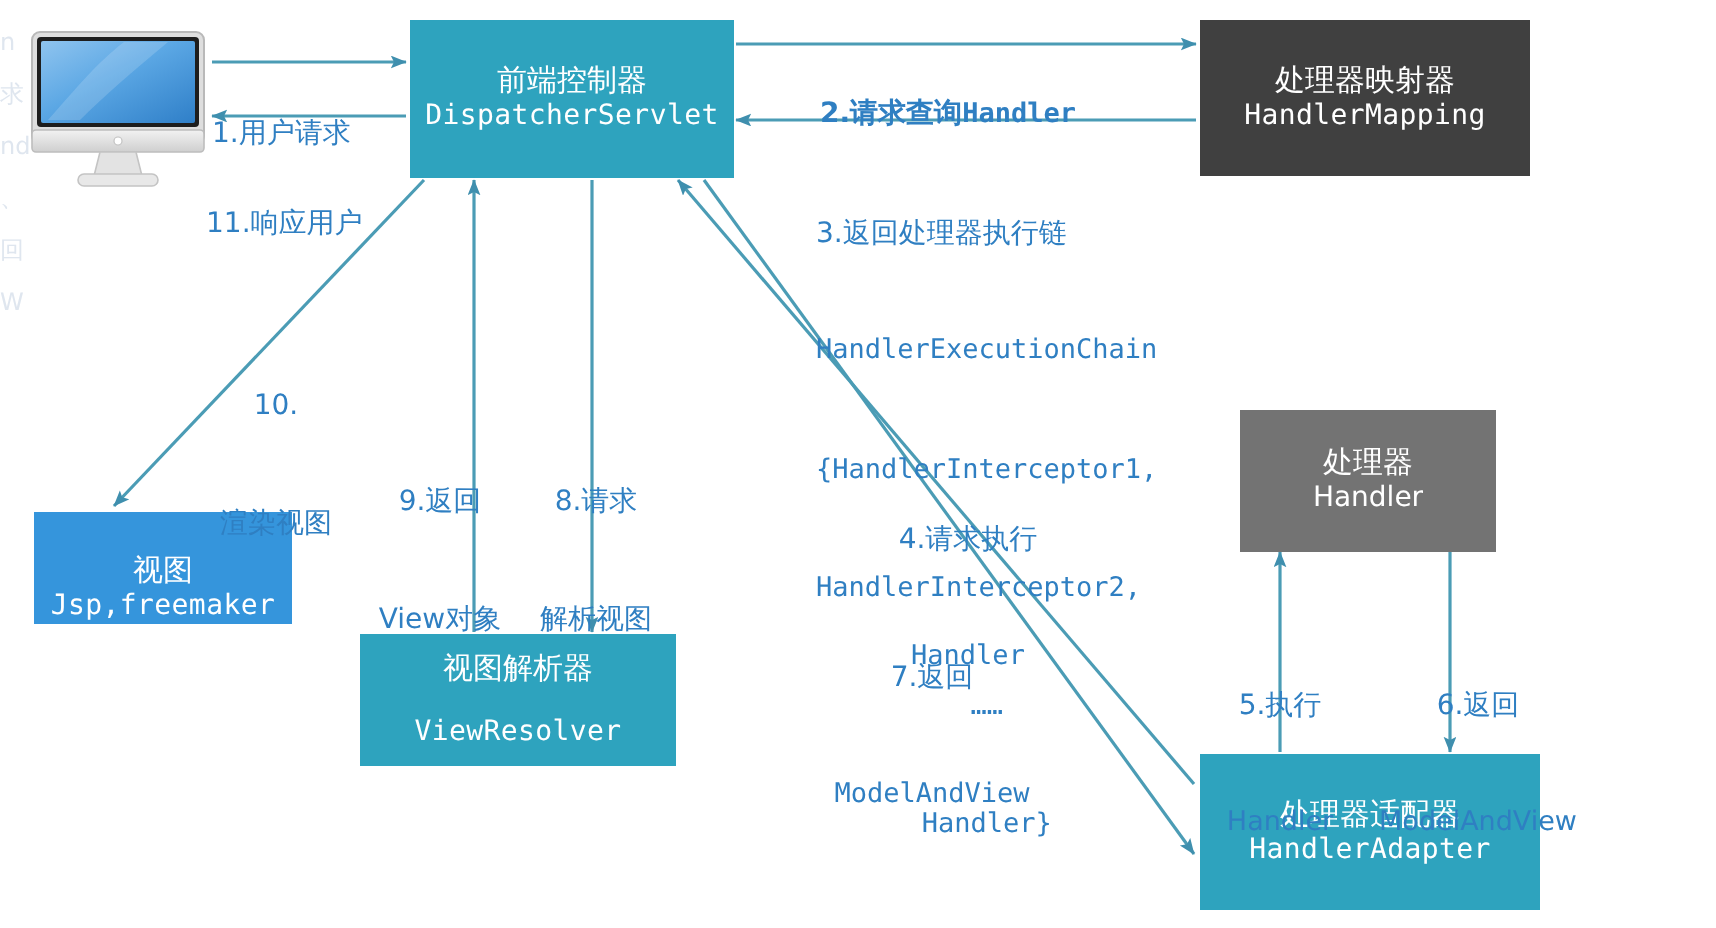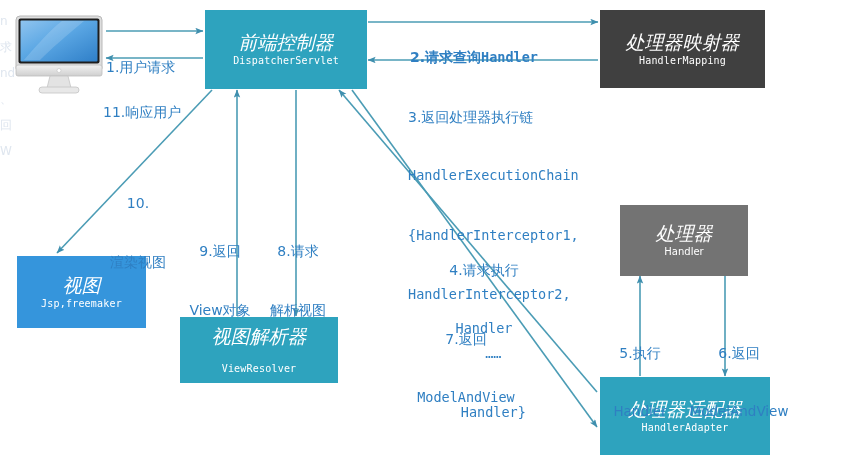--- a/index.html
+++ b/index.html
@@ -4,22 +4,22 @@
 <style>
   html,body{margin:0;padding:0;background:#ffffff;}
   body{width:858px;height:464px;overflow:hidden;
        font-family:"Liberation Sans","DejaVu Sans",sans-serif;}
   #stage{position:relative;width:858px;height:464px;background:#fff;}
   svg#wires{position:absolute;left:0;top:0;width:858px;height:464px;}
 
   .box{position:absolute;display:flex;flex-direction:column;
        align-items:center;justify-content:center;
        color:#ffffff;text-align:center;line-height:1.25;}
-  .box .cn{font-family:"DejaVu Sans","Liberation Sans",sans-serif;font-size:19px;font-style:italic;}
-  .box .en{font-family:"DejaVu Sans Mono","Liberation Mono",monospace;font-size:10px;letter-spacing:.2px;}
+  .box .cn{font-family:"DejaVu Sans","Liberation Sans",sans-serif;font-size:15px;}
+  .box .en{font-family:"DejaVu Sans Mono","Liberation Mono",monospace;font-size:14px;letter-spacing:.2px;}
   .box.sansen .en{font-family:"DejaVu Sans","Liberation Sans",sans-serif;letter-spacing:0;}
 
   .lbl{position:absolute;color:#2f7fc2;white-space:pre;line-height:1.3;}
   .lbl .cn{font-family:"DejaVu Sans","Liberation Sans",sans-serif;font-size:14px;}
   .lbl .en{font-family:"DejaVu Sans Mono","Liberation Mono",monospace;font-size:13.5px;}
   .lbl.sansen .en{font-family:"DejaVu Sans","Liberation Sans",sans-serif;}
   .lbl.c{text-align:center;}
   .lbl.l{text-align:left;}
 
   #monitor{position:absolute;}
@@ -115,21 +115,21 @@
   <div class="box" style="left:600px;top:377px;width:170px;height:78px;background:#2ea3be;">
     <span class="cn">处理器适配器</span>
     <span class="en">HandlerAdapter</span>
   </div>
 
   <div class="box" style="left:180px;top:317px;width:158px;height:66px;background:#2ea3be;gap:14px;">
     <span class="cn">视图解析器</span>
     <span class="en">ViewResolver</span>
   </div>
 
-  <div class="box" style="left:17px;top:256px;width:129px;height:72px;background:#3595dc;">
+  <div class="box" style="left:17px;top:256px;width:129px;height:56px;background:#3595dc;justify-content:flex-end;">
     <span class="cn">视图</span>
     <span class="en">Jsp,freemaker</span>
   </div>
 
   <div class="lbl l" style="left:106px;top:16px;">
     <div class="cn">1.用户请求</div>
   </div>
 
   <div class="lbl l" style="left:103px;top:61px;">
     <div class="cn">11.响应用户</div>

